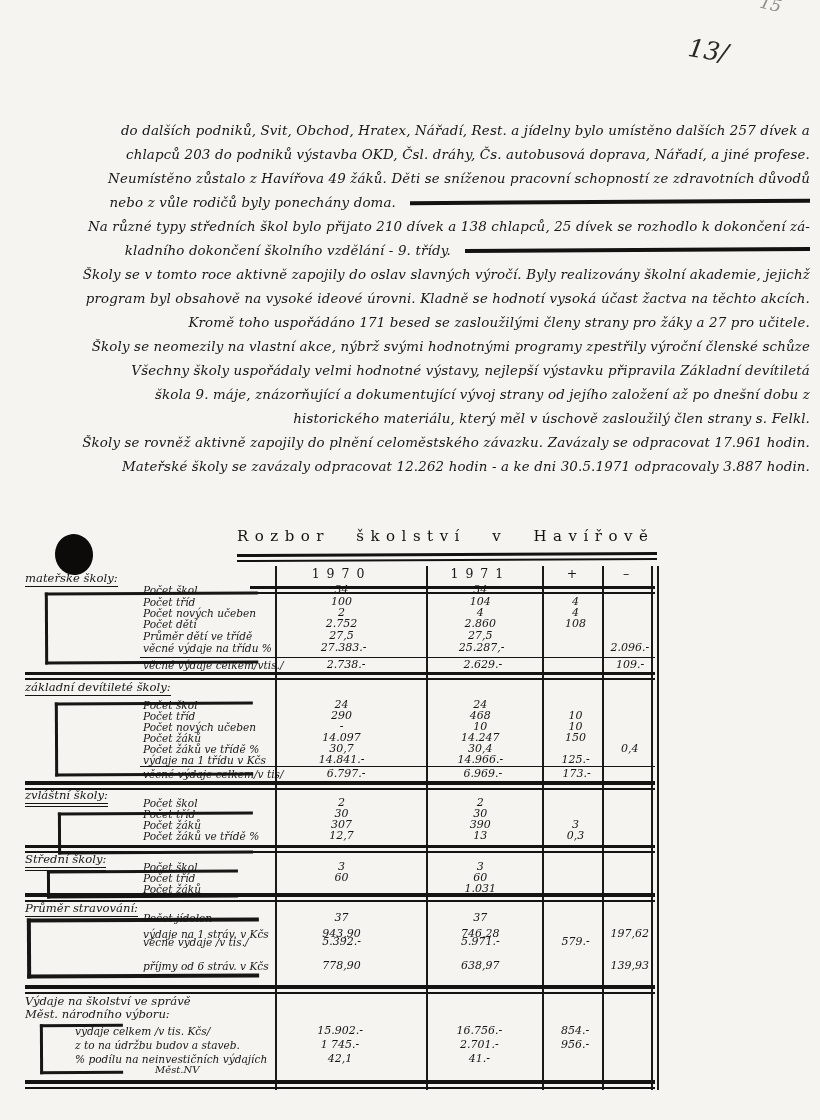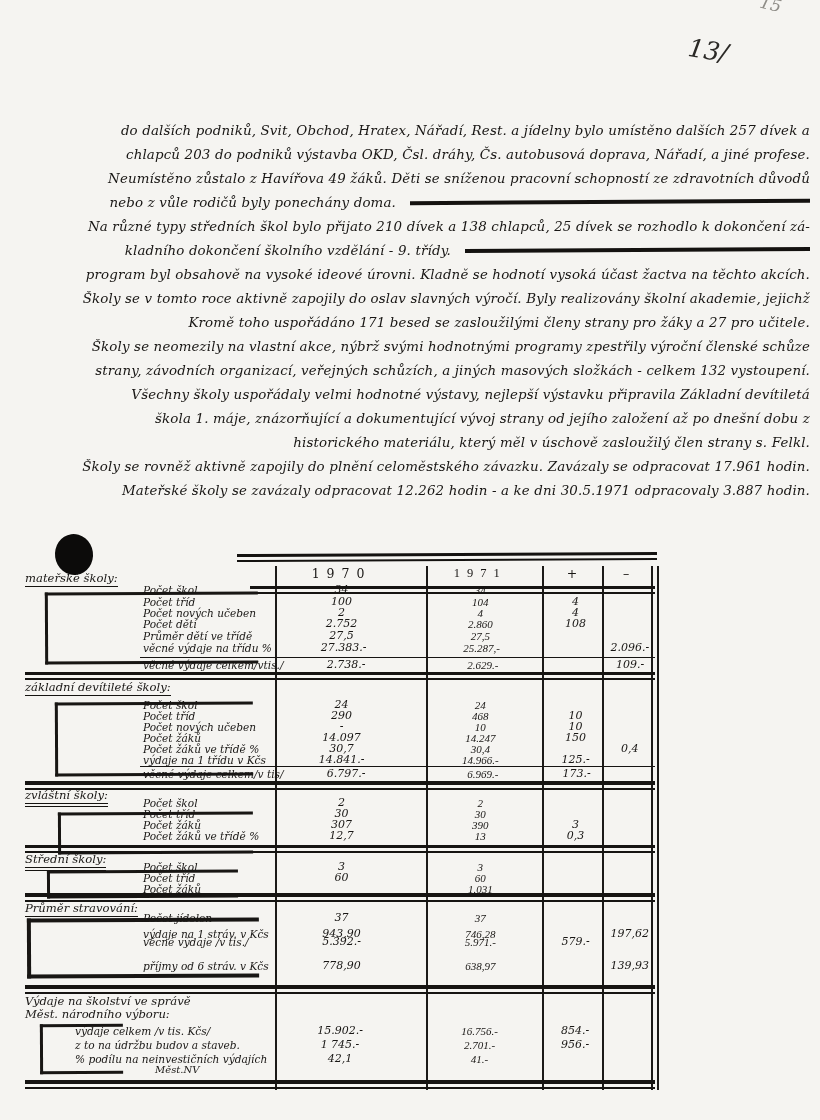--- a/index.html
+++ b/index.html
@@ -26,21 +26,21 @@
   .vl.thin{width:1.5px;}
   .hd2{position:absolute;right:0;height:3px;border-top:3px solid #161412;border-bottom:2px solid #161412;}
   .hd2.full{left:0;}
   .hd2.heavy{border-top-width:4px;}
   .hl1{position:absolute;right:0;border-top:1.5px solid #161412;}
   .trow{position:absolute;left:0;width:630px;height:12px;display:flex;font-size:11px;line-height:12px;}
   .lc{width:250px;box-sizing:border-box;padding-left:118px;font-size:10.6px;white-space:nowrap;}
   .lc.ind2{padding-left:50px;}
   .c{text-align:center;box-sizing:border-box;}
   .v1{width:151px;}
-  .v2{width:139px;font-family:Liberation Serif, serif;}
+  .v2{width:139px;}
   .v3{width:60px;}
   .v4{width:53px;}
   .thead{position:absolute;top:0;left:0;width:630px;height:20px;display:flex;font-size:12.5px;font-style:normal;}
   .thead .c{letter-spacing:7px;}
   .slabel{position:absolute;left:0;font-size:11.6px;white-space:nowrap;padding-bottom:1px;}
   .u1{border-bottom:1.5px solid #151310;}
   .u2{border-bottom:4px double #151310;}
   .brk{position:absolute;border:3px solid #181614;border-right:none;transform:rotate(-.3deg);}
   .sub{position:absolute;font-size:10px;}
 </style>
@@ -67,52 +67,50 @@
         <span class="hrule" style="width:400px"></span>
       </div>
     <div class="hline">
         <span>Na různé typy středních škol bylo přijato 210 dívek a 138 chlapců, 25 dívek se rozhodlo k dokončení zá-</span>
       </div>
     <div class="hline">
         <span>kladního dokončení školního vzdělání - 9. třídy.</span>
         <span class="hrule" style="width:345px"></span>
       </div>
     <div class="hline">
+        <span>Školy se v tomto roce aktivně zapojily do oslav slavných výročí. Byly realizovány školní akademie, jejichž</span>
+      </div>
+    <div class="hline">
         <span>program byl obsahově na vysoké ideové úrovni. Kladně se hodnotí vysoká účast žactva na těchto akcích.</span>
       </div>
     <div class="hline">
-        <span>Školy se v tomto roce aktivně zapojily do oslav slavných výročí. Byly realizovány školní akademie, jejichž</span>
-      </div>
-    <div class="hline">
         <span>Kromě toho uspořádáno 171 besed se zasloužilými členy strany pro žáky a 27 pro učitele.</span>
       </div>
     <div class="hline">
         <span>Školy se neomezily na vlastní akce, nýbrž svými hodnotnými programy zpestřily výroční členské schůze</span>
       </div>
     <div class="hline">
-        <span>strany, závodních organizací, veřejných schůzích, a jiných masových složkách - celkem 132 vystoupení.</span>
-      </div>
-    <div class="hline">
         <span>Všechny školy uspořádaly velmi hodnotné výstavy, nejlepší výstavku připravila Základní devítiletá</span>
       </div>
     <div class="hline">
-        <span>škola 1. máje, znázorňující a dokumentující vývoj strany od jejího založení až po dnešní dobu z</span>
+        <span>škola 9. máje, znázorňující a dokumentující vývoj strany od jejího založení až po dnešní dobu z</span>
       </div>
     <div class="hline">
         <span>historického materiálu, který měl v úschově zasloužilý člen strany s. Felkl.</span>
       </div>
     <div class="hline">
         <span>Školy se rovněž aktivně zapojily do plnění celoměstského závazku. Zavázaly se odpracovat 17.961 hodin.</span>
       </div>
     <div class="hline">
         <span>Mateřské školy se zavázaly odpracovat 12.262 hodin - a ke dni 30.5.1971 odpracovaly 3.887 hodin.</span>
       </div>
   </div>
 
   <div class="ink-dot"></div>
+  <div class="ttitle">Rozbor školství v Havířově</div>
   <div class="title-rule"></div>
 
   <div class="tbl">
 
     <div class="vl" style="left:250px"></div>
     <div class="vl" style="left:401px"></div>
     <div class="vl" style="left:517px"></div>
     <div class="vl thin" style="left:577px"></div>
     <div class="vl" style="left:626px"></div>
     <div class="vl thin" style="left:632px"></div>

